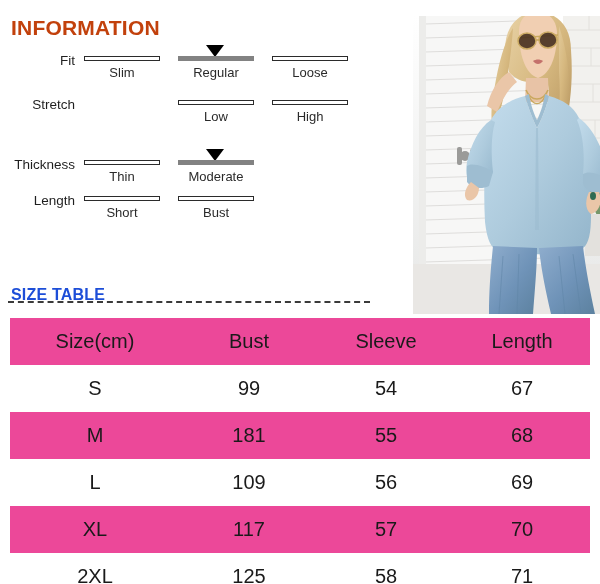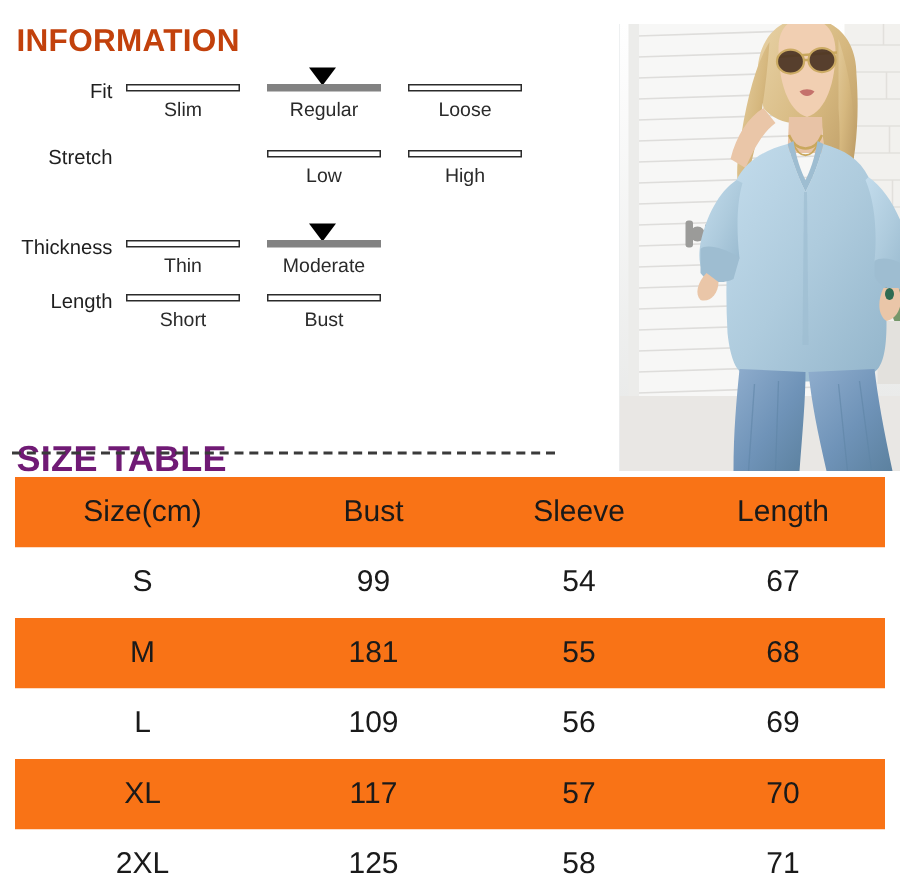--- a/index.html
+++ b/index.html
@@ -124,23 +124,23 @@
     overflow: hidden;
     background: #d9dde0;
   }
   #product-photo svg { display: block; }
 
   
   #size-title {
     position: absolute;
     left: 11px;
     top: 273px;
-    font-size: 24px;
+    font-size: 16px;
     letter-spacing: 0.2px;
-    color: #701a75;
+    color: #1d4ed8;
     white-space: nowrap;
   }
 
   #divider {
     position: absolute;
     left: 8px;
     top: 301px;
     width: 362px;
     height: 0;
     border-top: 2px dashed #3a3a3a;
@@ -163,21 +163,21 @@
     padding: 0;
     border: none;
     vertical-align: middle;
   }
   #size-table th { font-size: 20px; }
   .col-size   { width: 170px; }
   .col-bust   { width: 138px; }
   .col-sleeve { width: 136px; }
   .col-length { width: 136px; }
 
-  .band { background: #f97316; }
+  .band { background: #ec4899; }
   .plain { background: #ffffff; }
 </style>
 </head>
 <body>
 
 <section id="info-panel">
   <h1 id="info-title">INFORMATION</h1>
   <div id="attr-rows">
       <div class="attr-row" style="top: 42px;">
         <div class="attr-label">Fit</div>

